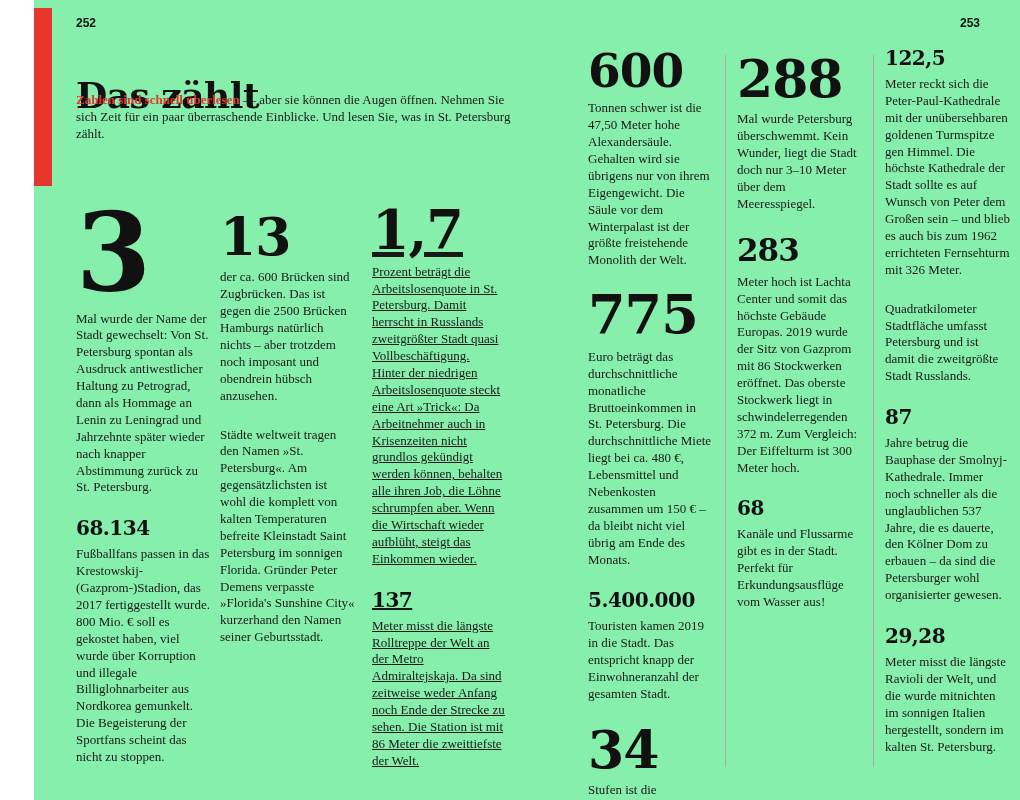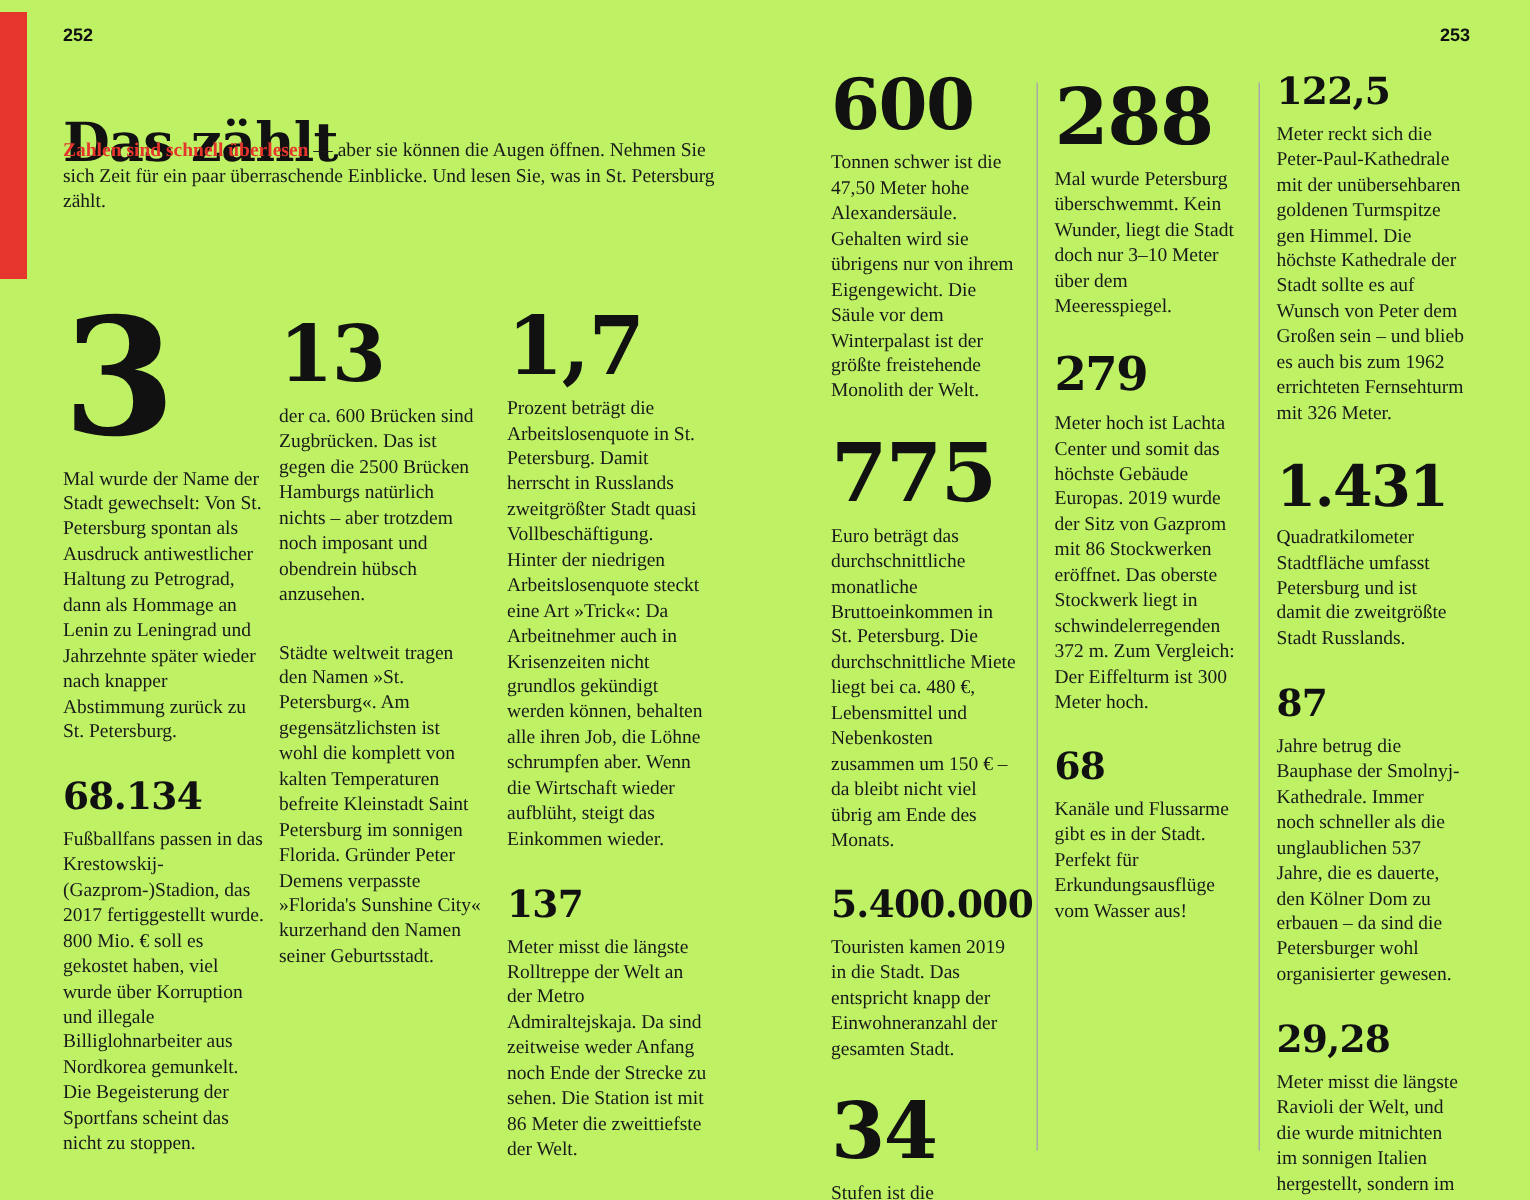--- a/index.html
+++ b/index.html
@@ -11,21 +11,22 @@
     width: 1020px;
     height: 800px;
     overflow: hidden;
     position: relative;
     font-family: "Liberation Serif", serif;
     color: #191919;
   }
   .spread {
     position: absolute;
     inset: 0;
-    background: #bef264;
+    background: #86efac;
+    margin-left: 34px;
   }
   .accent-bar {
     position: absolute;
     left: 0;
     top: 8px;
     width: 18px;
     height: 178px;
     background: #e5352c;
   }
   .pagenum {
@@ -69,41 +70,41 @@
     width: 1px;
     height: 712px;
     background: #aaaaaa;
   }
   .divider.d1 { left: 691px; }
   .divider.d2 { left: 839px; }
 
   .col { position: absolute; }
   .col1 { left: 42px;  top: 208px; width: 136px; }
   .col2 { left: 186px; top: 212px; width: 136px; }
-  .col3 { left: 338px; top: 206px; width: 134px; }
+  .col3 { left: 338px; top: 206px; width: 134px; text-decoration: underline; }
   .col4 { left: 554px; top: 50px;  width: 124px; }
   .col5 { left: 703px; top: 54px;  width: 122px; }
   .col6 { left: 851px; top: 48px;  width: 126px; }
 
   .item + .item { margin-top: 22px; }
 
   .num {
     font-family: "DejaVu Serif", serif;
     font-weight: 700;
     color: #111;
     margin: 0 0 8px 0;
     letter-spacing: -1px;
   }
   .n110 { font-size: 108px; line-height: 0.82; margin-bottom: 14px; letter-spacing: -3px; }
   .n64  { font-size: 47px;  line-height: 0.9; }
   .n56  { font-size: 54px;  line-height: 0.92; }
   .n44  { font-size: 52px;  line-height: 0.95; }
   .n38  { font-size: 38px;  line-height: 0.95; }
   .n32  { font-size: 31px;  line-height: 1; }
-  .n28  { font-size: 25px;  line-height: 1; letter-spacing: -0.5px; }
+  .n28  { font-size: 20px;  line-height: 1; letter-spacing: -0.5px; }
 
   .txt {
     font-size: 13px;
     line-height: 1.3;
     margin: 0;
     color: #191919;
     hyphens: auto;
   }
 </style>
 </head>
@@ -173,36 +174,35 @@
       <p class="txt">Stufen ist die Peskowsij-Gasse lang und damit die kürzeste Straße Russlands.</p>
     </section>
   </div>
 
   <div class="col col5">
     <section class="item">
       <div class="num n44">288</div>
       <p class="txt">Mal wurde Petersburg überschwemmt. Kein Wunder, liegt die Stadt doch nur 3–10 Meter über dem Meeresspiegel.</p>
     </section>
     <section class="item">
-      <div class="num n32">279</div>
+      <div class="num n32">283</div>
       <p class="txt">Meter hoch ist Lachta Center und somit das höchste Gebäude Europas. 2019 wurde der Sitz von Gazprom mit 86 Stockwerken eröffnet. Das oberste Stockwerk liegt in schwindelerregenden 372 m. Zum Vergleich: Der Eiffelturm ist 300 Meter hoch.</p>
     </section>
     <section class="item">
       <div class="num n28">68</div>
       <p class="txt">Kanäle und Flussarme gibt es in der Stadt. Perfekt für Erkundungsausflüge vom Wasser aus!</p>
     </section>
   </div>
 
   <div class="col col6">
     <section class="item">
       <div class="num n28">122,5</div>
       <p class="txt">Meter reckt sich die Peter-Paul-Kathedrale mit der unübersehbaren goldenen Turmspitze gen Himmel. Die höchste Kathedrale der Stadt sollte es auf Wunsch von Peter dem Großen sein – und blieb es auch bis zum 1962 errichteten Fernsehturm mit 326 Meter.</p>
     </section>
     <section class="item">
-      <div class="num n38">1.431</div>
       <p class="txt">Quadratkilometer Stadtfläche umfasst Petersburg und ist damit die zweitgrößte Stadt Russlands.</p>
     </section>
     <section class="item">
       <div class="num n28">87</div>
       <p class="txt">Jahre betrug die Bauphase der Smolnyj-Kathedrale. Immer noch schneller als die unglaublichen 537 Jahre, die es dauerte, den Kölner Dom zu erbauen – da sind die Petersburger wohl organisierter gewesen.</p>
     </section>
     <section class="item">
       <div class="num n28">29,28</div>
       <p class="txt">Meter misst die längste Ravioli der Welt, und die wurde mitnichten im sonnigen Italien hergestellt, sondern im kalten St. Petersburg.</p>
     </section>

